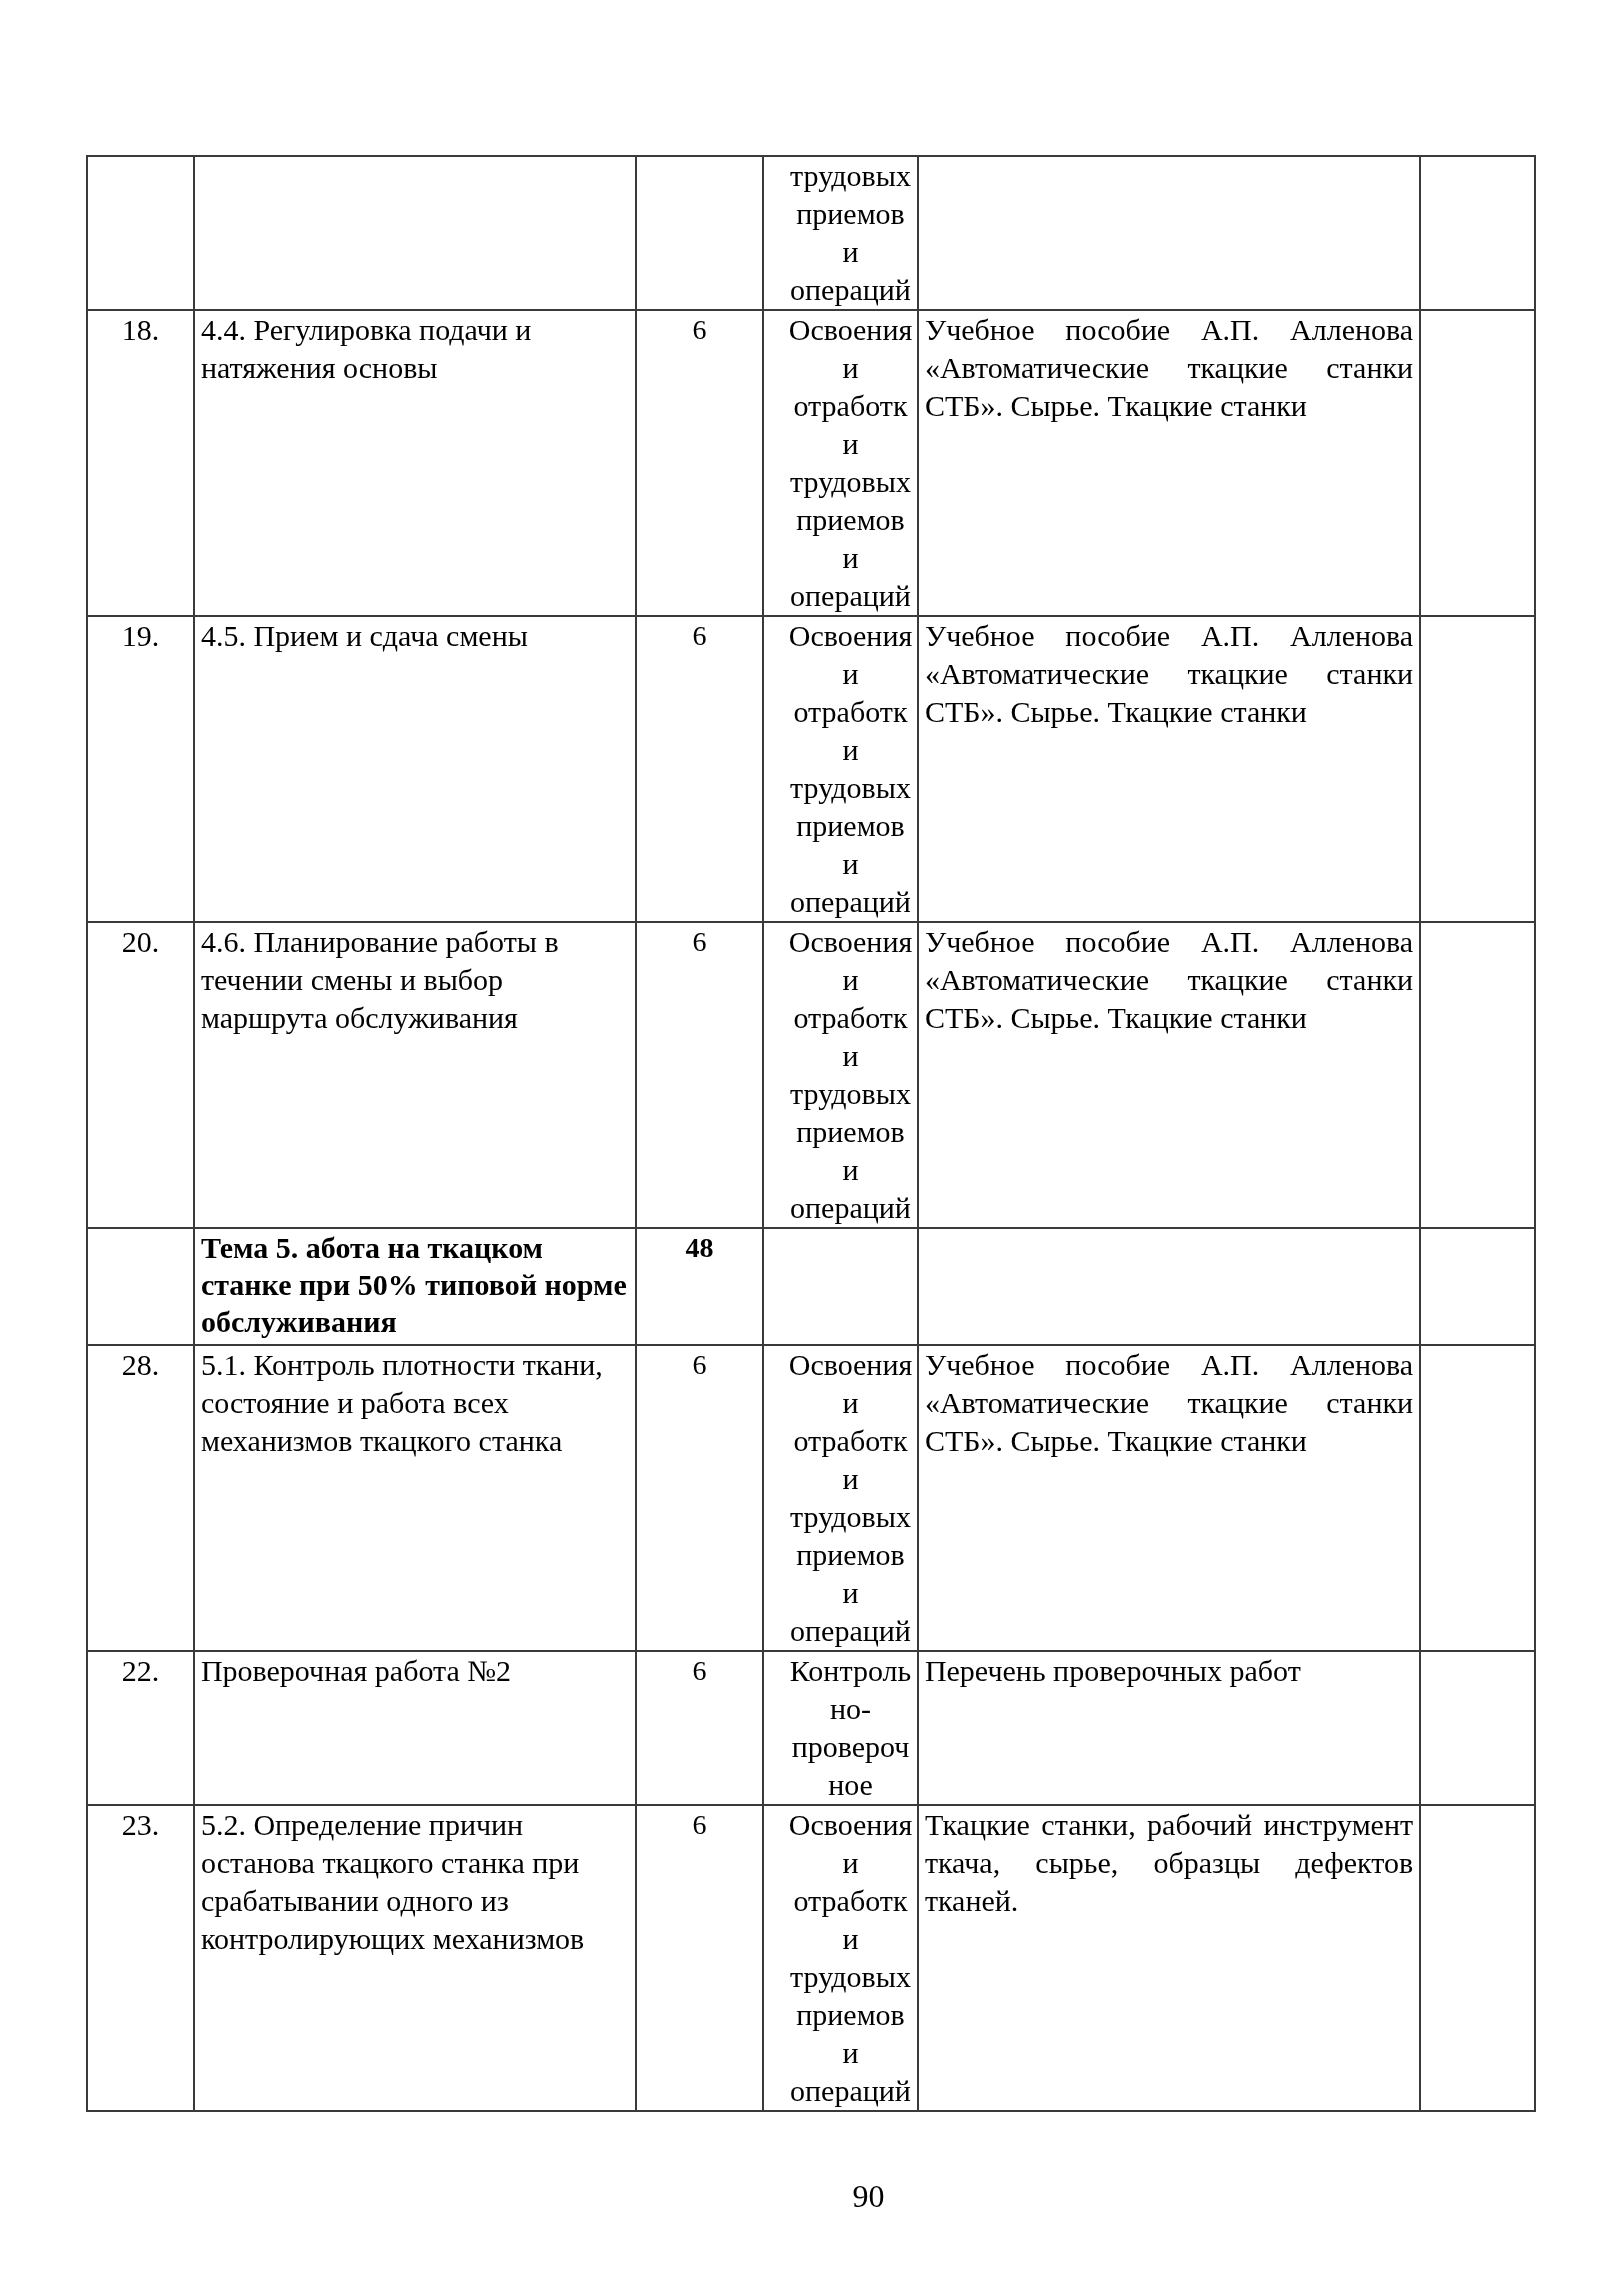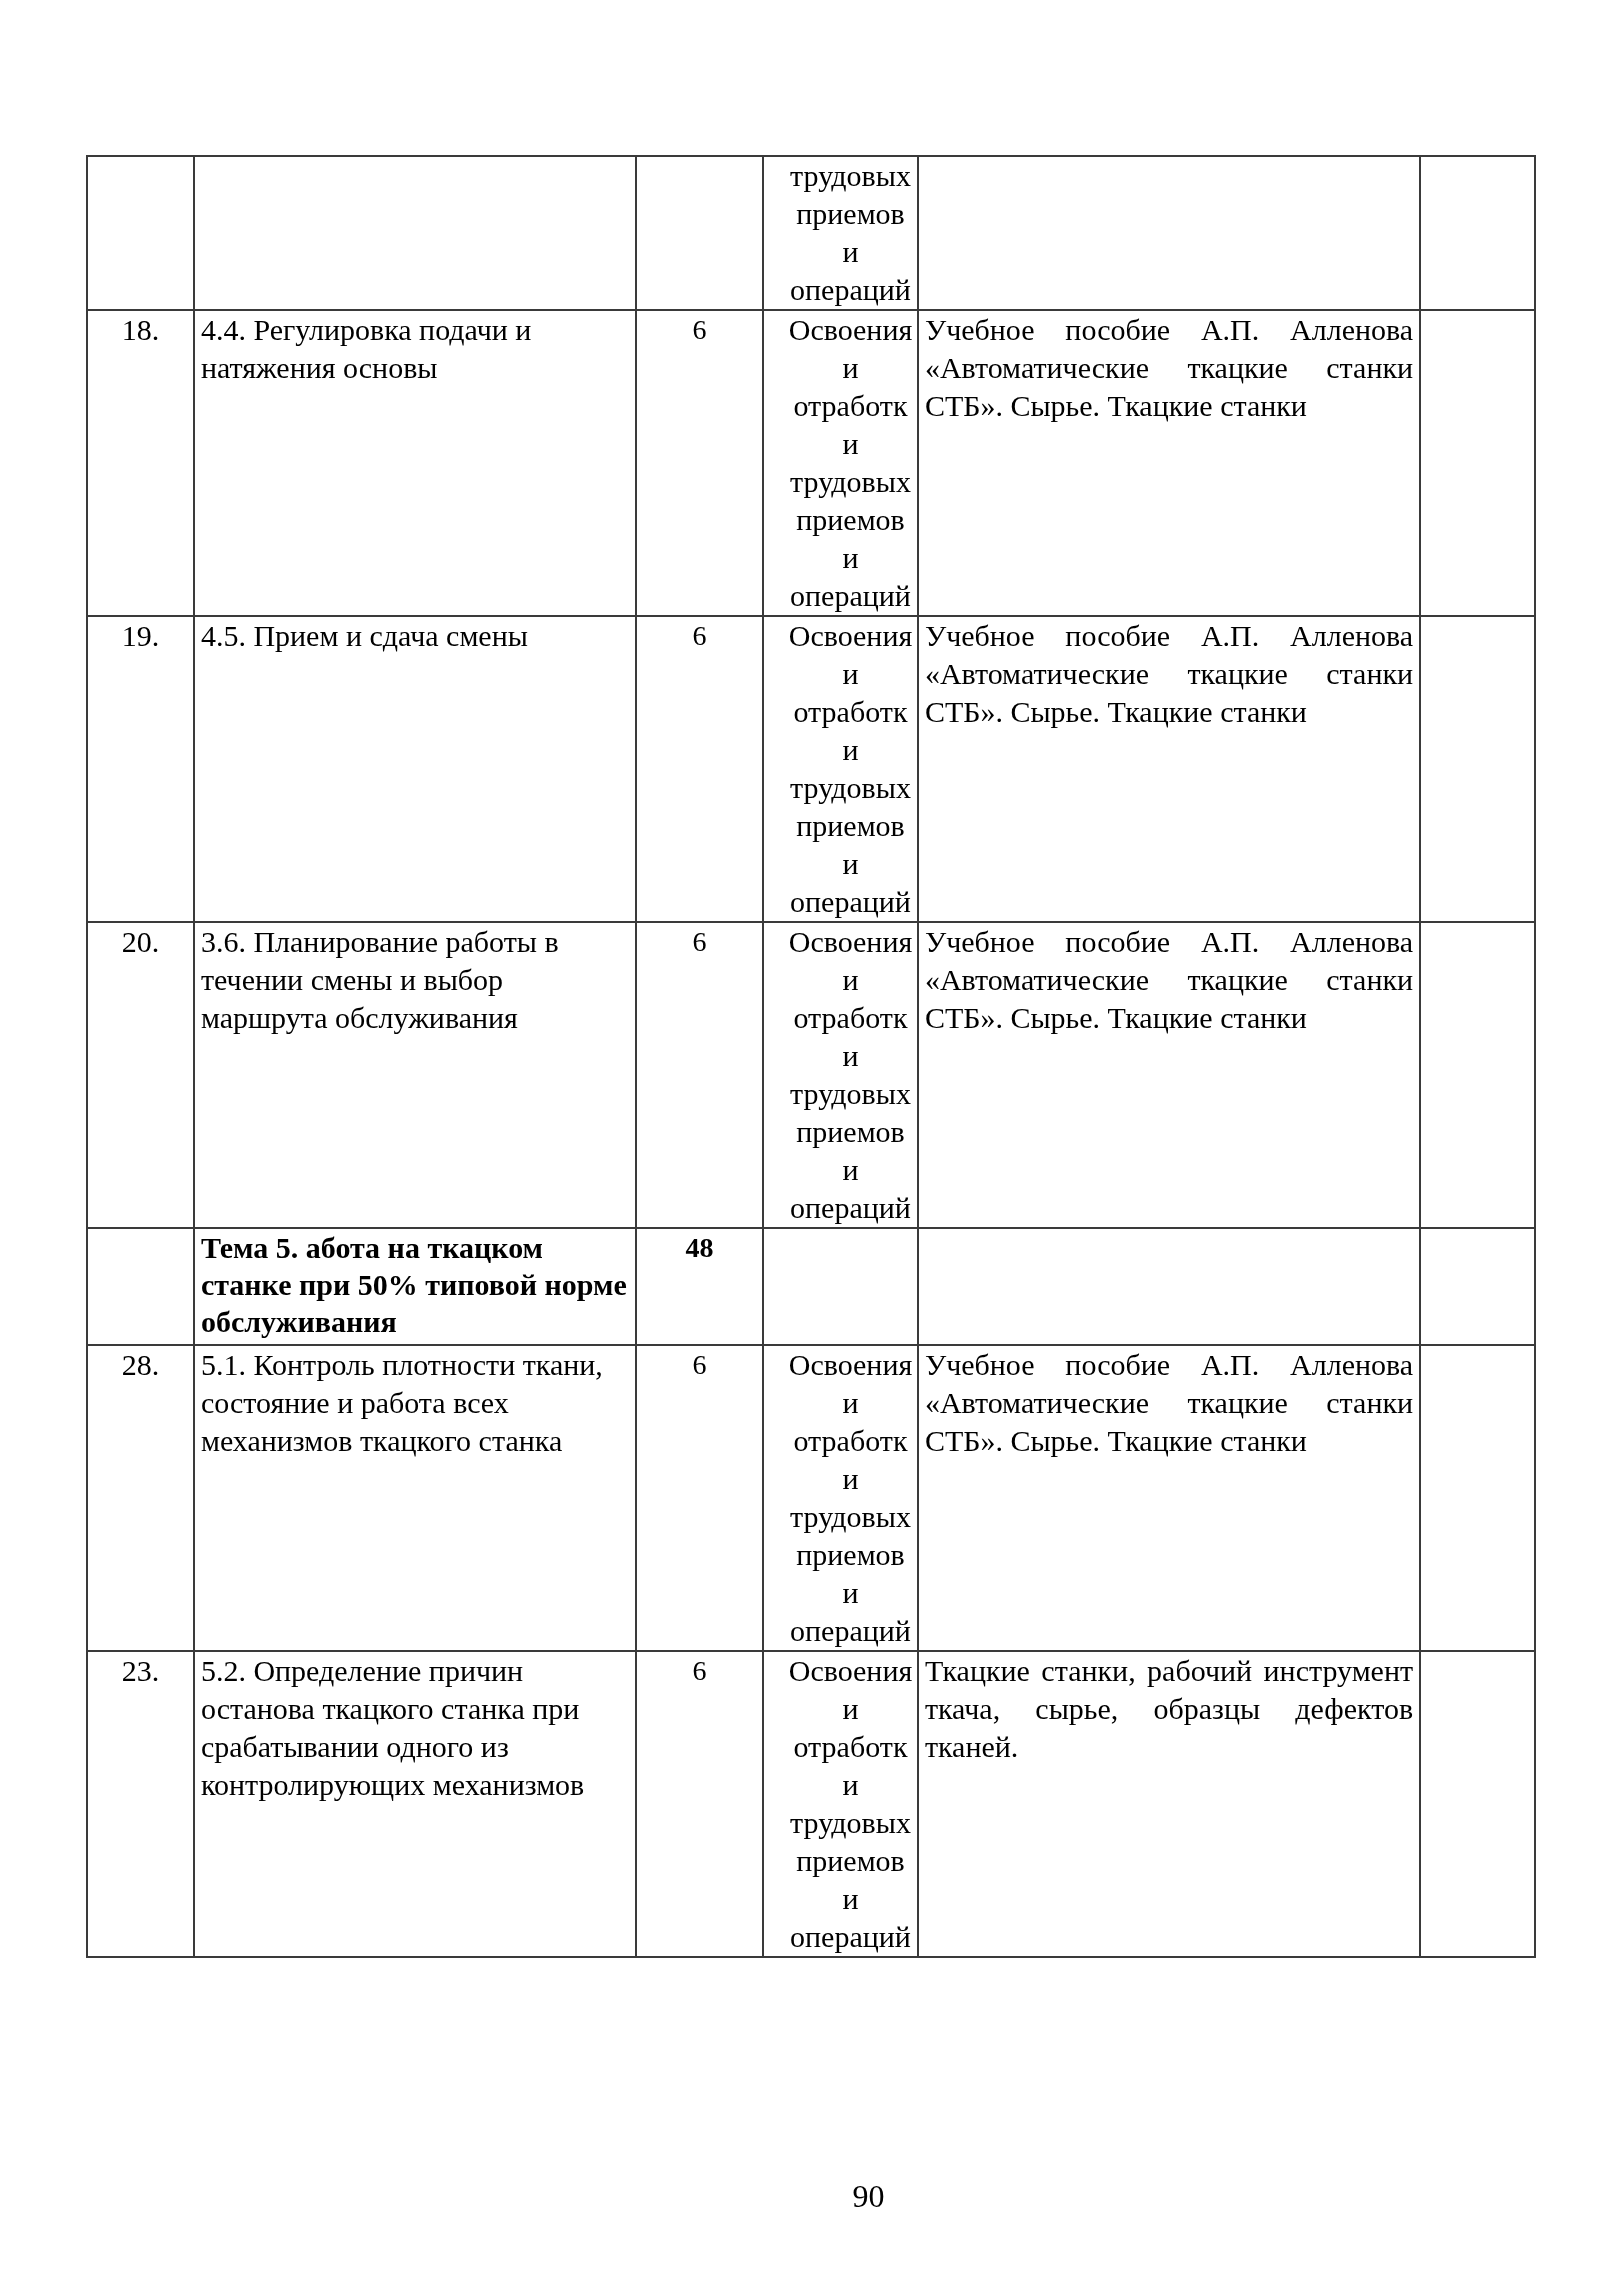--- a/index.html
+++ b/index.html
@@ -102,21 +102,21 @@
           <span>приемов</span>
           <span>и</span>
           <span>операций</span>
         </td>
         <td class="res">Учебное пособие А.П. Алленова «Автоматические ткацкие станки СТБ». Сырье. Ткацкие станки</td>
         <td class="note"></td>
       </tr>
 
       <tr class="r-big">
         <td class="num">20.</td>
-        <td class="topic">3.6. Планирование работы в течении смены и выбор маршрута обслуживания</td>
+        <td class="topic">4.6. Планирование работы в течении смены и выбор маршрута обслуживания</td>
         <td class="hours">6</td>
         <td class="type">
           <span>Освоения</span>
           <span>и</span>
           <span>отработк</span>
           <span>и</span>
           <span>трудовых</span>
           <span>приемов</span>
           <span>и</span>
           <span>операций</span>
@@ -145,20 +145,33 @@
           <span>и</span>
           <span>трудовых</span>
           <span>приемов</span>
           <span>и</span>
           <span>операций</span>
         </td>
         <td class="res">Учебное пособие А.П. Алленова «Автоматические ткацкие станки СТБ». Сырье. Ткацкие станки</td>
         <td class="note"></td>
       </tr>
 
+      <tr class="r-mid">
+        <td class="num">22.</td>
+        <td class="topic">Проверочная работа №2</td>
+        <td class="hours">6</td>
+        <td class="type">
+          <span>Контроль</span>
+          <span>но-</span>
+          <span>провероч</span>
+          <span>ное</span>
+        </td>
+        <td class="res">Перечень проверочных работ</td>
+        <td class="note"></td>
+      </tr>
 
       <tr class="r-big">
         <td class="num">23.</td>
         <td class="topic">5.2. Определение причин останова ткацкого станка при срабатывании одного из контролирующих механизмов</td>
         <td class="hours">6</td>
         <td class="type">
           <span>Освоения</span>
           <span>и</span>
           <span>отработк</span>
           <span>и</span>

